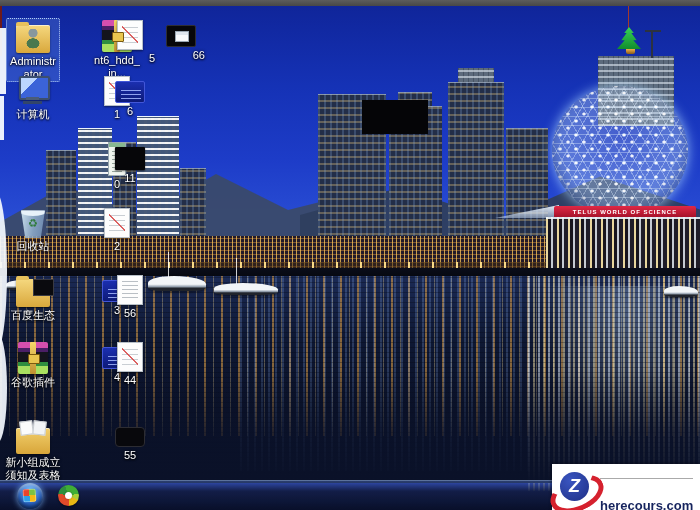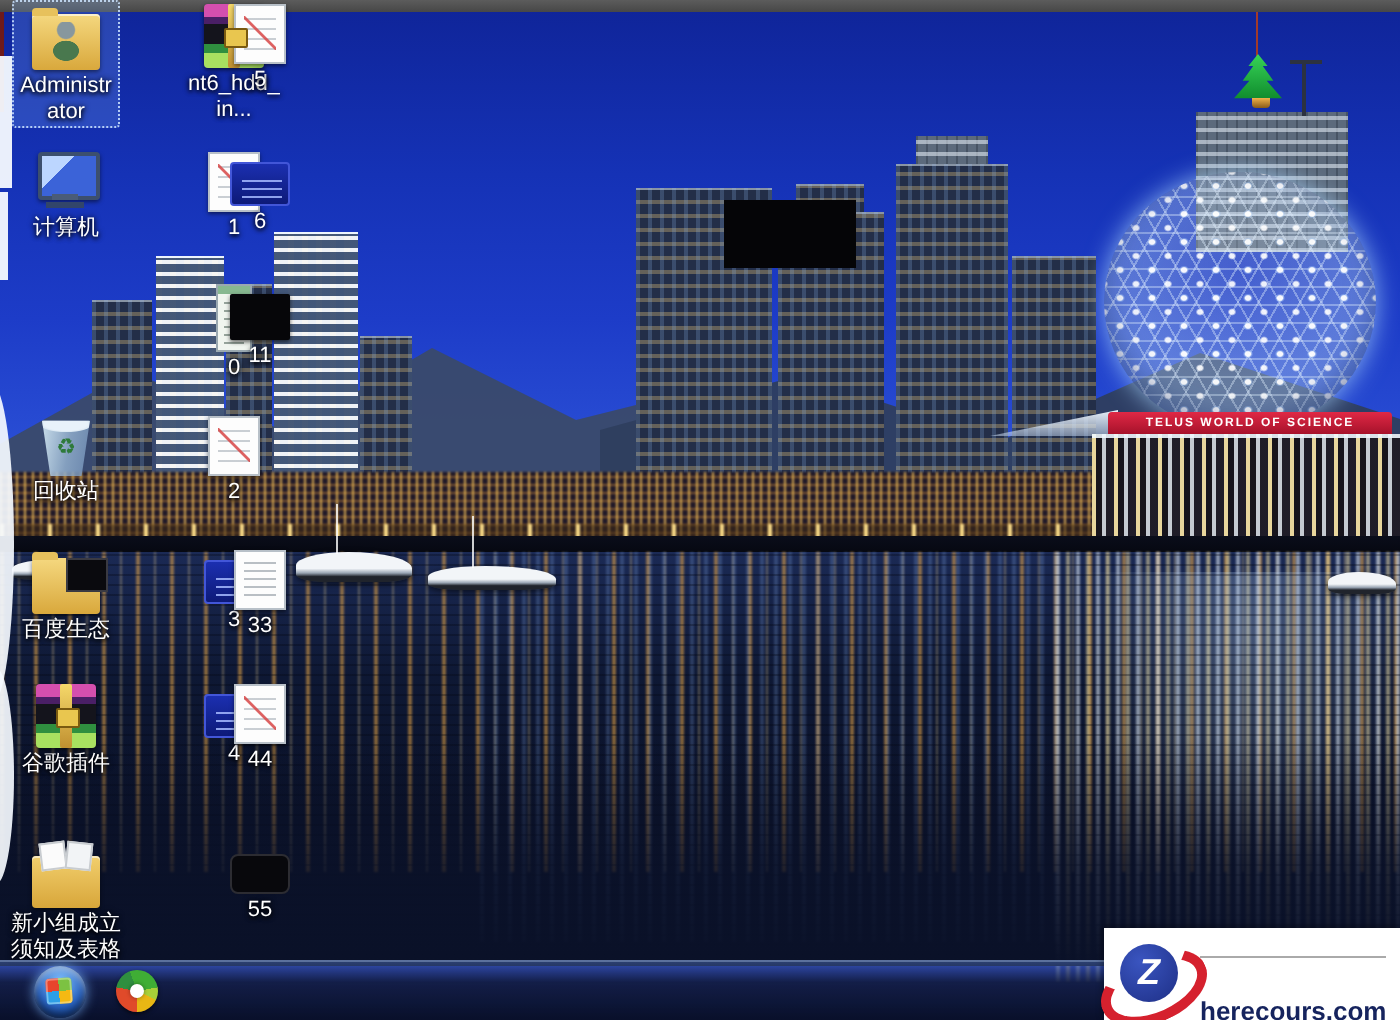--- a/index.html
+++ b/index.html
@@ -85,21 +85,21 @@
     clip-path:polygon(50% 0,70% 26%,60% 26%,82% 58%,68% 58%,100% 96%,0 96%,32% 58%,18% 58%,40% 26%,30% 26%);
     filter:drop-shadow(0 1px 1px rgba(0,0,0,.5));}
   .pot{left:626px;top:49px;width:9px;height:5px;background:linear-gradient(#f0b24a,#8a5a1a);border-radius:0 0 2px 2px;}
 
   
   .icon{position:absolute;display:flex;flex-direction:column;align-items:center;padding:2px 1px 1px;}
   .icon.sel{background:rgba(130,180,255,.22);border:1px dotted rgba(205,228,255,.85);border-radius:2px;}
   .lbl{font-size:11px;line-height:1.15;color:#fff;text-align:center;word-break:break-all;
     text-shadow:0 1px 2px #000,0 0 3px rgba(0,0,0,.9);margin-top:2px;}
   .c1{left:6px;width:54px;}  .c2{left:60px;width:50px;margin-left:32px;}  .c3{left:104px;width:52px;}  .c4{left:156px;width:50px;}
-  .r1{top:0;} .r2{top:74px;} .r3{top:140px;} .r4{top:206px;} .r5{top:273px;} .r6{top:340px;} .r7{top:419px;}
+  .r1{top:18px;align-items:flex-end;} .r2{top:74px;} .r3{top:140px;} .r4{top:206px;} .r5{top:273px;} .r6{top:340px;} .r7{top:419px;}
   .r7.c1{left:2px;width:62px;} .r7.c2{left:62px;width:66px;}
   .ig{position:relative;margin:0 auto;}
 
   .t-folder-user{width:34px;height:28px;border-radius:2px;background:linear-gradient(#f5d87f,#d9a83c);
     box-shadow:inset 0 1px 0 rgba(255,255,255,.6),0 1px 2px rgba(0,0,0,.5);margin-top:4px;}
   .t-folder-user::before{content:"";position:absolute;left:0;top:-3px;width:13px;height:4px;background:#e7c15c;border-radius:2px 2px 0 0;}
   .t-folder-user::after{content:"";position:absolute;left:10px;top:4px;width:14px;height:20px;background:
     radial-gradient(circle at 50% 20%,#87979e 24%,rgba(0,0,0,0) 28%),
     radial-gradient(ellipse 9px 7px at 50% 72%,#49784e 70%,rgba(0,0,0,0) 74%);}
   .t-winrar{width:30px;height:32px;border-radius:2px;box-shadow:0 1px 2px rgba(0,0,0,.6);
@@ -260,20 +260,24 @@
     <div class="lbl">Administrator</div>
   </div>
   <div class="icon r1 c2">
     <div class="ig t-winrar"></div>
     <div class="lbl">nt6_hdd_in...</div>
   </div>
   <div class="icon r1 c3">
     <div class="ig t-doc-graph"></div>
     <div class="lbl">5</div>
   </div>
+  <div class="icon r1 c4">
+    <div class="ig t-black-window"></div>
+    <div class="lbl">66</div>
+  </div>
 
   <div class="icon r2 c1">
     <div class="ig t-computer"></div>
     <div class="lbl">计算机</div>
   </div>
   <div class="icon r2 c2">
     <div class="ig t-doc-graph"></div>
     <div class="lbl">1</div>
   </div>
   <div class="icon r2 c3">
@@ -302,21 +306,21 @@
   <div class="icon r5 c1">
     <div class="ig t-folder-black"></div>
     <div class="lbl">百度生态</div>
   </div>
   <div class="icon r5 c2">
     <div class="ig t-blue-window"></div>
     <div class="lbl">3</div>
   </div>
   <div class="icon r5 c3">
     <div class="ig t-doc-plain"></div>
-    <div class="lbl">33</div>
+    <div class="lbl">56</div>
   </div>
 
   <div class="icon r6 c1">
     <div class="ig t-winrar"></div>
     <div class="lbl">谷歌插件</div>
   </div>
   <div class="icon r6 c2">
     <div class="ig t-blue-window"></div>
     <div class="lbl">4</div>
   </div>

